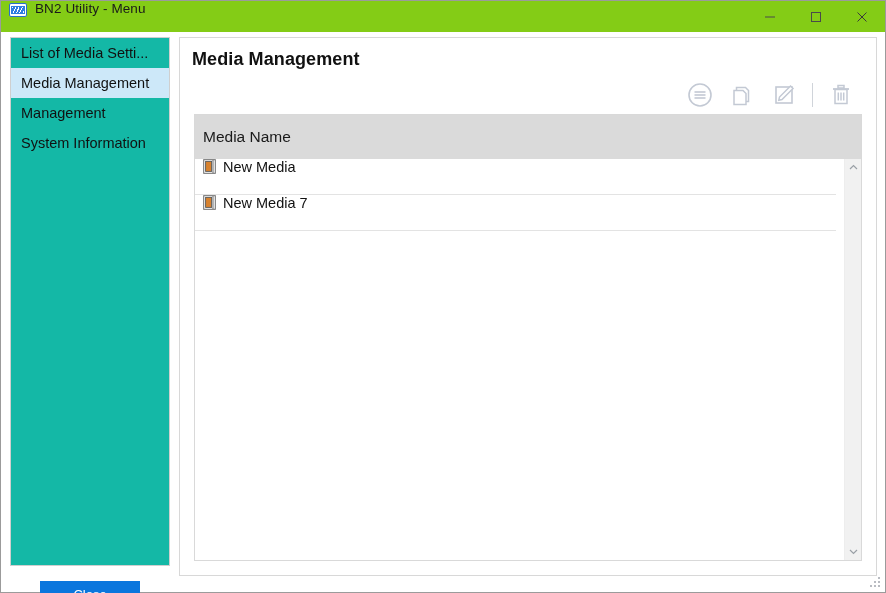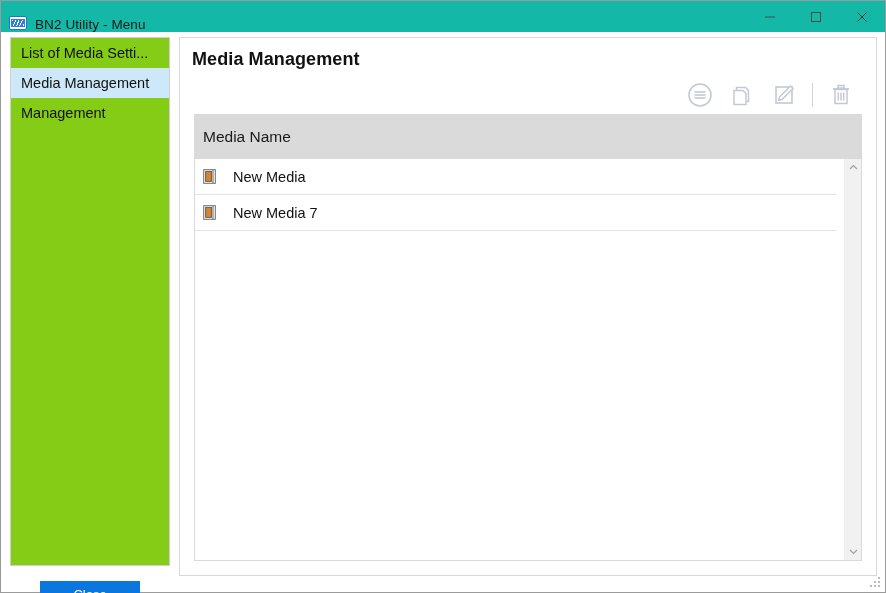--- a/index.html
+++ b/index.html
@@ -22,22 +22,22 @@
     border: 1px solid #9b9b9b;
     background: #ffffff;
     display: flex;
     flex-direction: column;
   }
   
   .titlebar {
     height: 31px;
     min-height: 31px;
     display: flex;
-    align-items: flex-end;
-    background: #14b8a6;
+    align-items: flex-start;
+    background: #84cc16;
     position: relative;
   }
   .title-icon {
     width: 18px;
     height: 18px;
     margin-left: 8px;
     margin-right: 8px;
     position: relative;
     flex: none;
   }
@@ -88,21 +88,21 @@
     flex: 1;
     position: relative;
   }
   
   .sidebar {
     position: absolute;
     left: 9px;
     top: 5px;
     width: 160px;
     height: 529px;
-    background: #84cc16;
+    background: #14b8a6;
     border: 1px solid #cfcfcf;
     box-sizing: border-box;
     overflow: hidden;
   }
   .side-item {
     height: 30px;
     line-height: 30px;
     padding-left: 10px;
     font-size: 14.5px;
     color: #111111;
@@ -198,26 +198,24 @@
     position: relative;
     overflow: hidden;
   }
   .rows {
     flex: 1;
     padding-top: 0;
   }
   .row {
     height: 35px;
     display: flex;
-    align-items: center;
     padding-left: 8px;
     border-bottom: 1px solid #e3e3e3;
     margin-right: 8px;
     cursor: pointer;
-    gap: 10px;
   }
   .row-icon {
     width: 13px;
     height: 15px;
     margin-right: 7px;
     flex: none;
   }
   .row-label {
     font-size: 14.5px;
     color: #111111;
@@ -288,20 +286,21 @@
       </div>
     </div>
   </div>
 
   <div class="body-area">
 
     <div class="sidebar">
       <div class="side-item">List of Media Setti...</div>
       <div class="side-item selected">Media Management</div>
       <div class="side-item">Management</div>
+      <div class="side-item">System Information</div>
     </div>
 
     <button class="close-button">Close</button>
 
     <div class="main-panel">
       <div class="panel-title">Media Management</div>
 
       <div class="toolbar">
         <div class="tool-btn">
           <svg width="26" height="26" viewBox="0 0 26 26">

